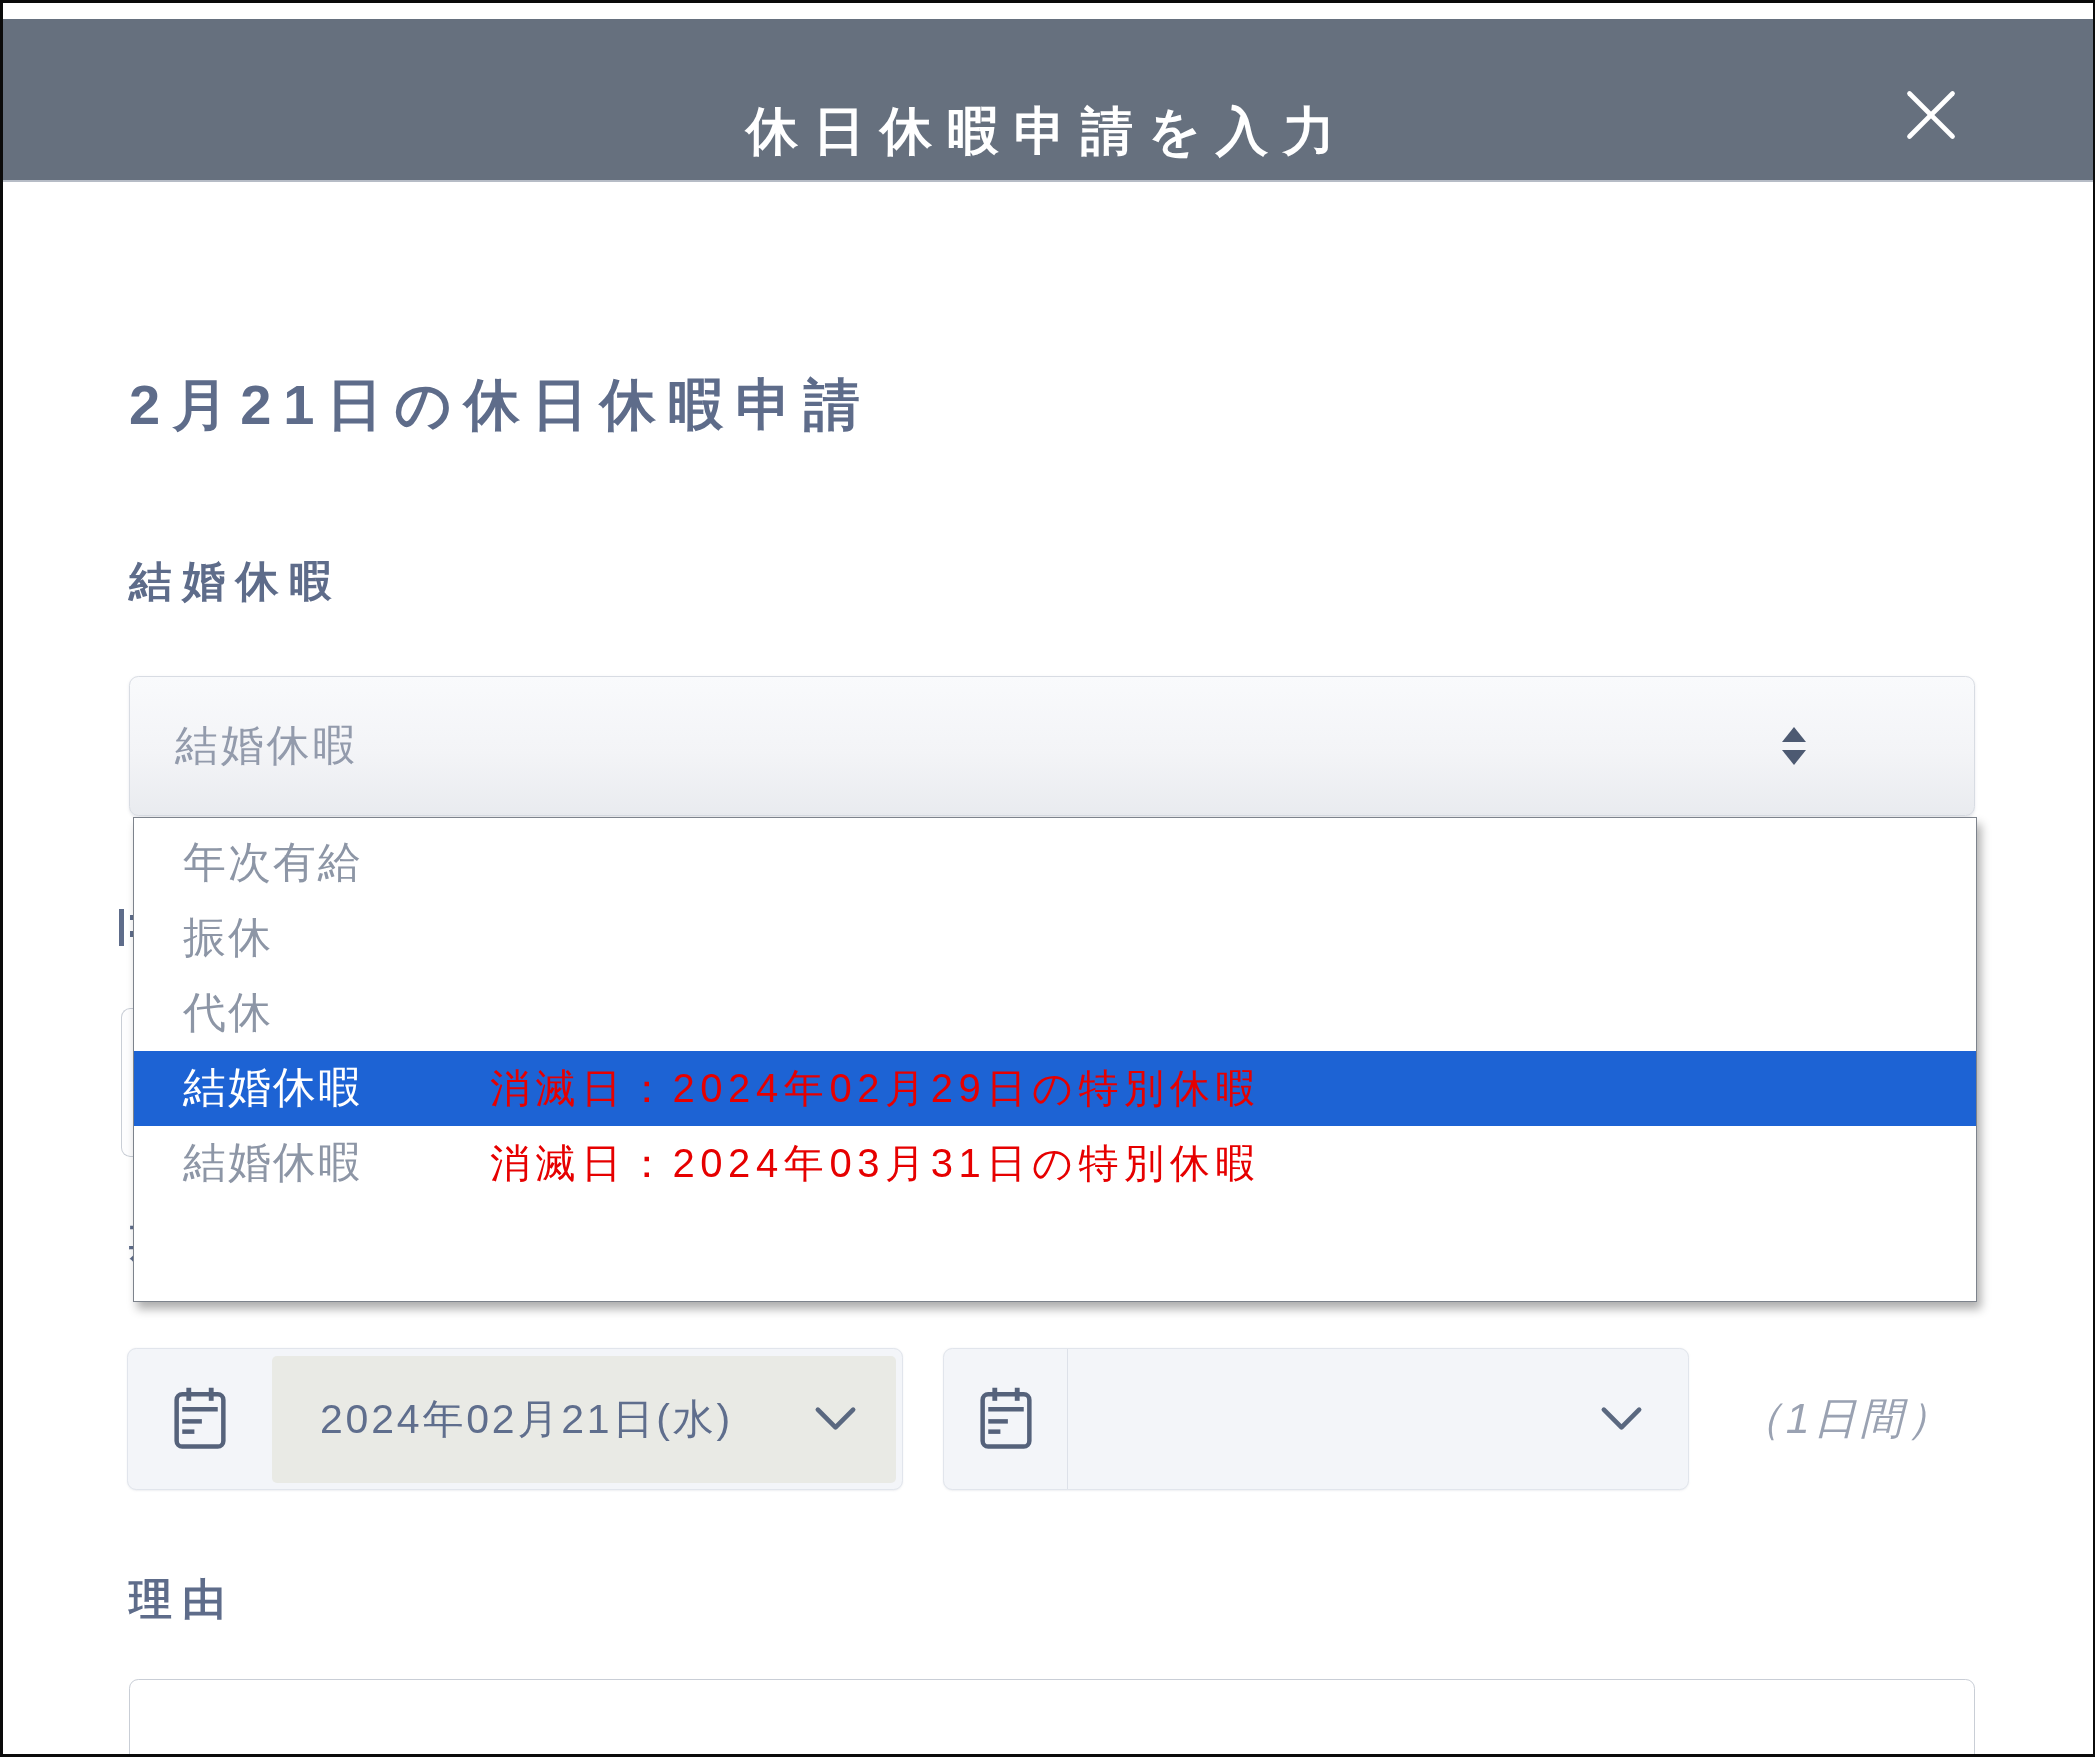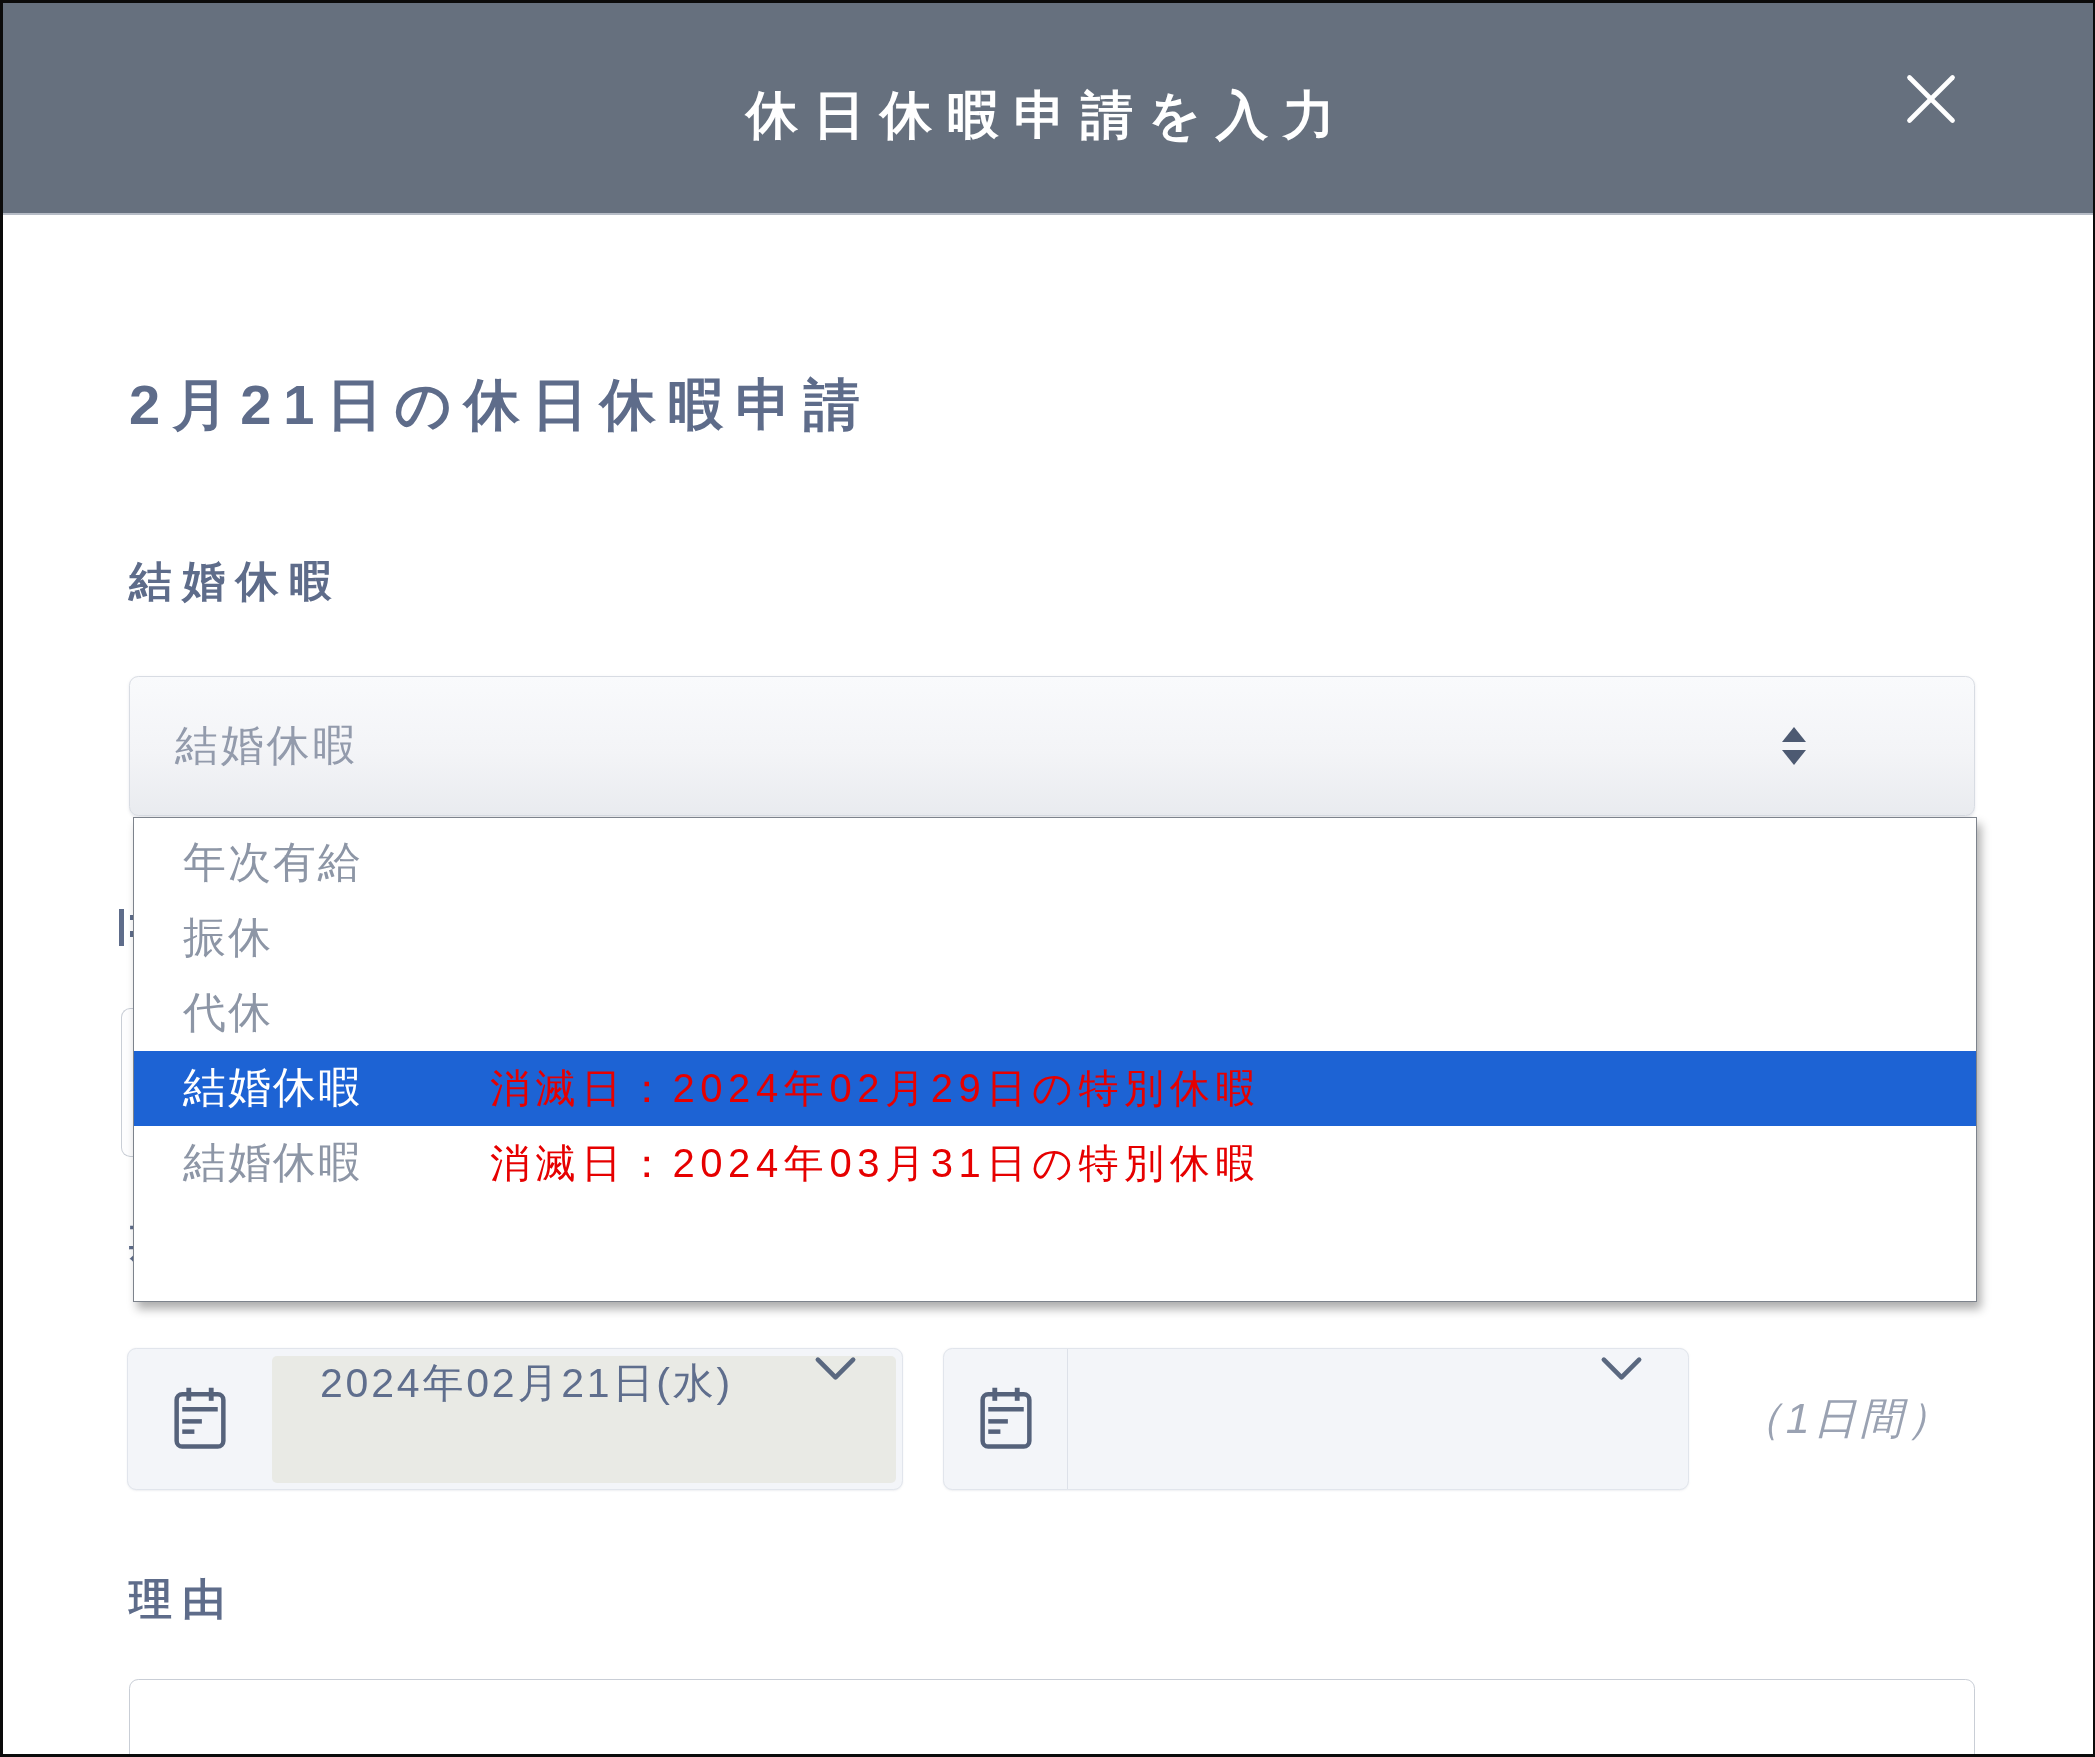--- a/index.html
+++ b/index.html
@@ -11,21 +11,21 @@
     --icon:#55627B;
   }
   html,body{margin:0;padding:0;background:#222;}
   *{box-sizing:border-box;font-family:"Liberation Sans","DejaVu Sans",sans-serif;}
   .screen{
     position:relative;width:2096px;height:1757px;background:#ffffff;
     border:3.7px solid #0b0b0b;overflow:hidden;
   }
   
   .hdr{
-    position:absolute;top:0;left:0;right:0;height:212px;
+    position:absolute;top:16px;left:0;right:0;height:163px;
     background:var(--header-bg);
     border-bottom:2.8px solid #b6bcc6;
   }
   .hdr-title{
     position:absolute;left:0;right:0;top:78px;text-align:center;
     color:#ffffff;font-size:52px;font-weight:700;letter-spacing:15px;
   }
   .close-btn{
     position:absolute;top:58px;right:123px;width:78px;height:78px;
     background:transparent;border:none;padding:0;cursor:pointer;
@@ -101,21 +101,21 @@
     display:flex;align-items:stretch;cursor:pointer;
   }
   .picker-start{left:124px;width:776px;}
   .picker-end{left:940px;width:746px;}
   .icon-cell{
     width:144px;display:flex;align-items:center;justify-content:center;flex:none;
   }
   .picker-end .icon-cell{width:124px;border-right:0.9px solid #dde1e9;}
   .value-box{
     flex:1;margin:6.5px 6.5px 6.5px 0;border-radius:5px;
-    display:flex;align-items:flex-start;
+    display:flex;align-items:center;
   }
   .picker-start .value-box{background:#e9eae5;}
   .date-text{
     margin-left:48px;font-size:41px;color:#5F6E8D;letter-spacing:2.8px;flex:1;white-space:pre;
   }
   .chevron{margin-right:39px;flex:none;display:block;}
   .duration{
     position:absolute;left:1736px;top:1387px;
     font-size:43px;color:#9AA2B2;letter-spacing:3.7px;white-space:pre;font-style:italic;
   }

